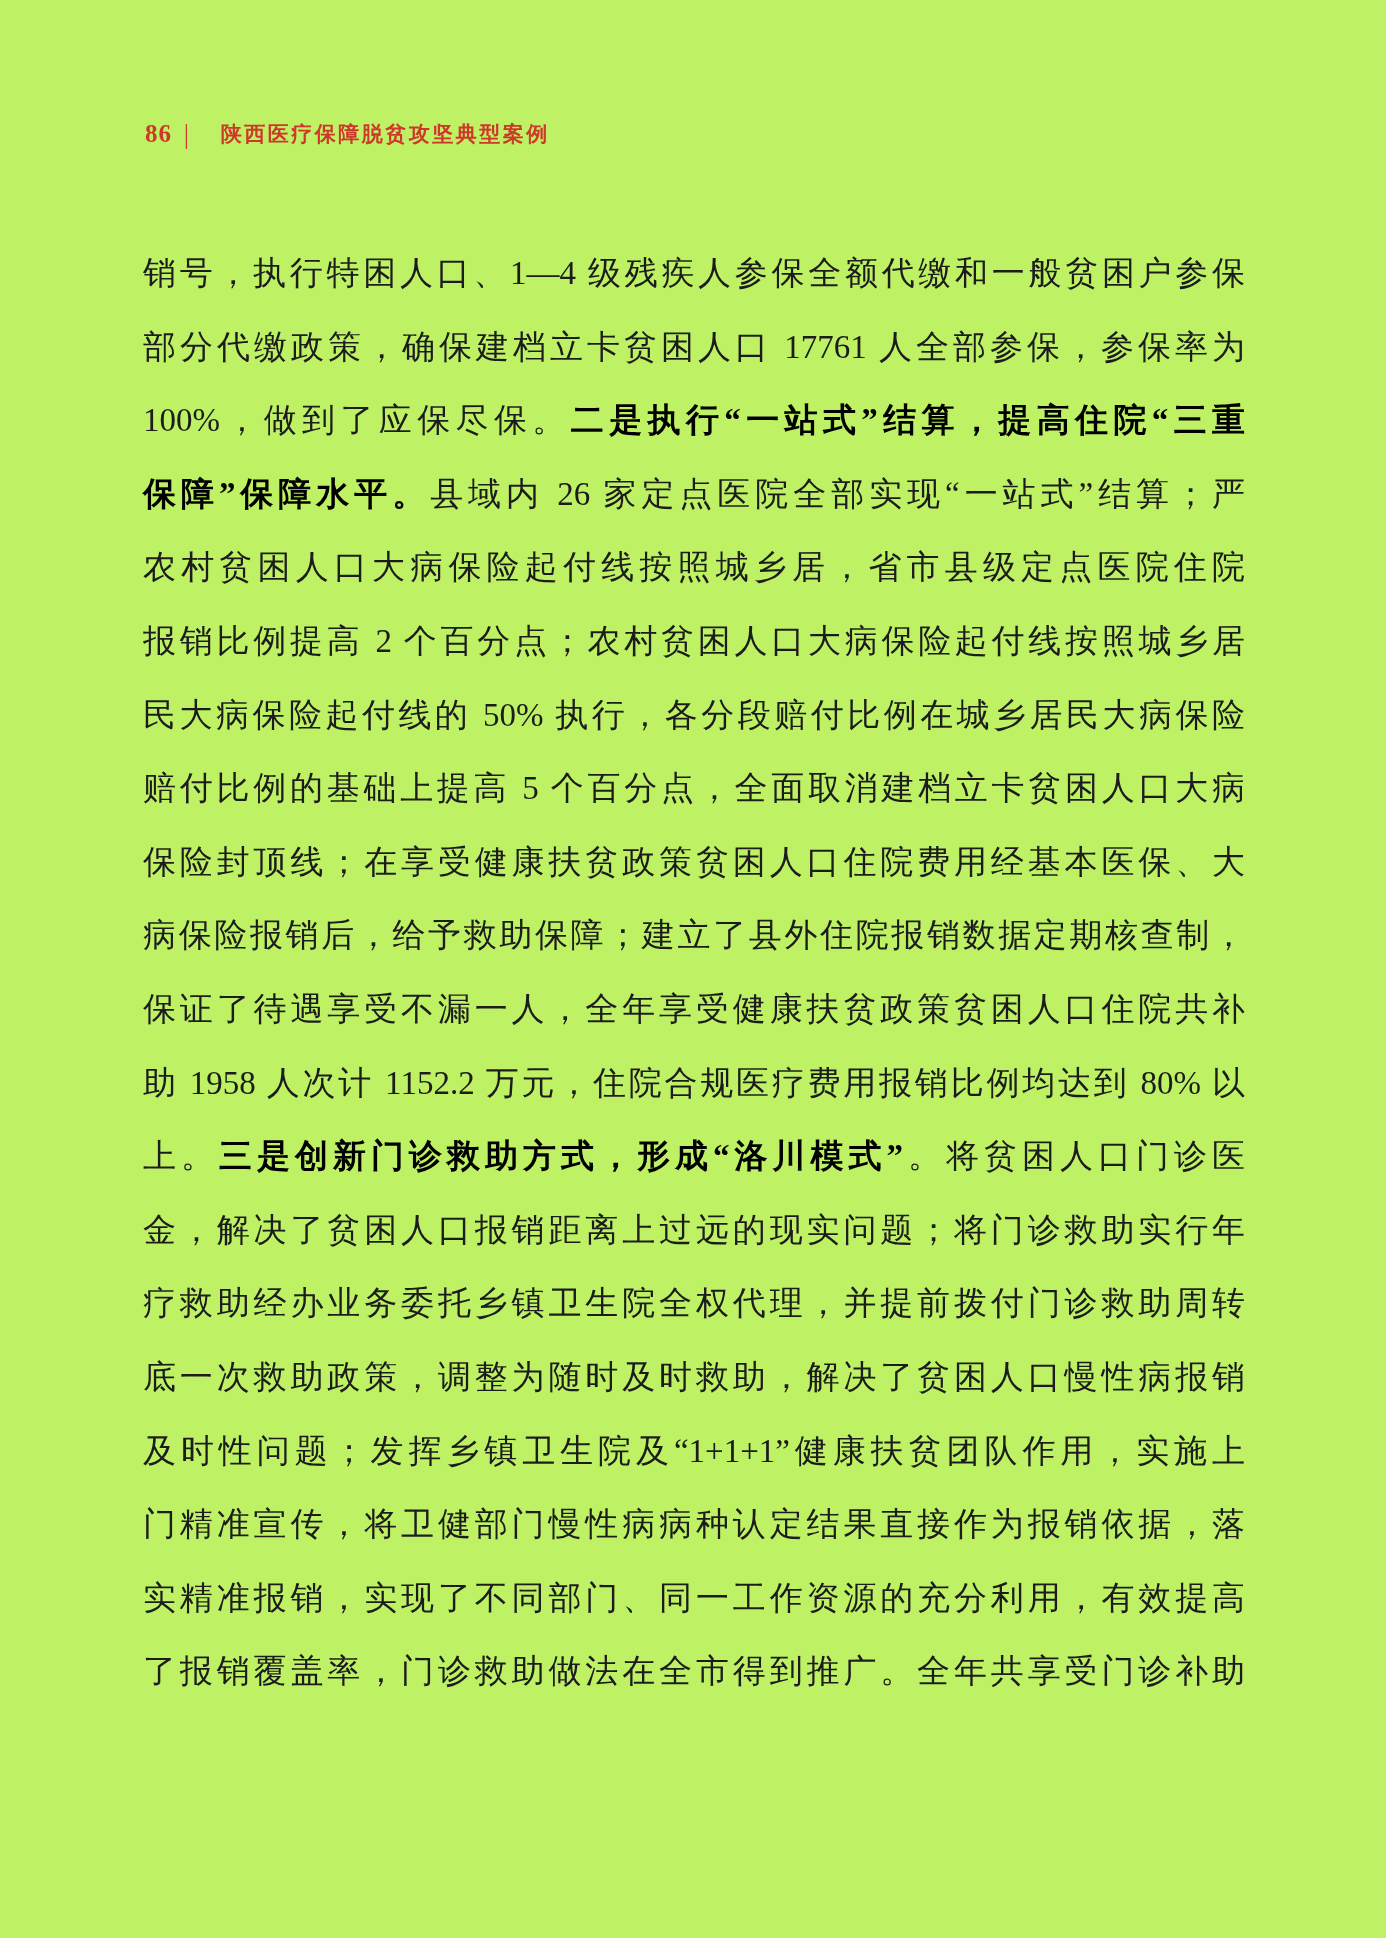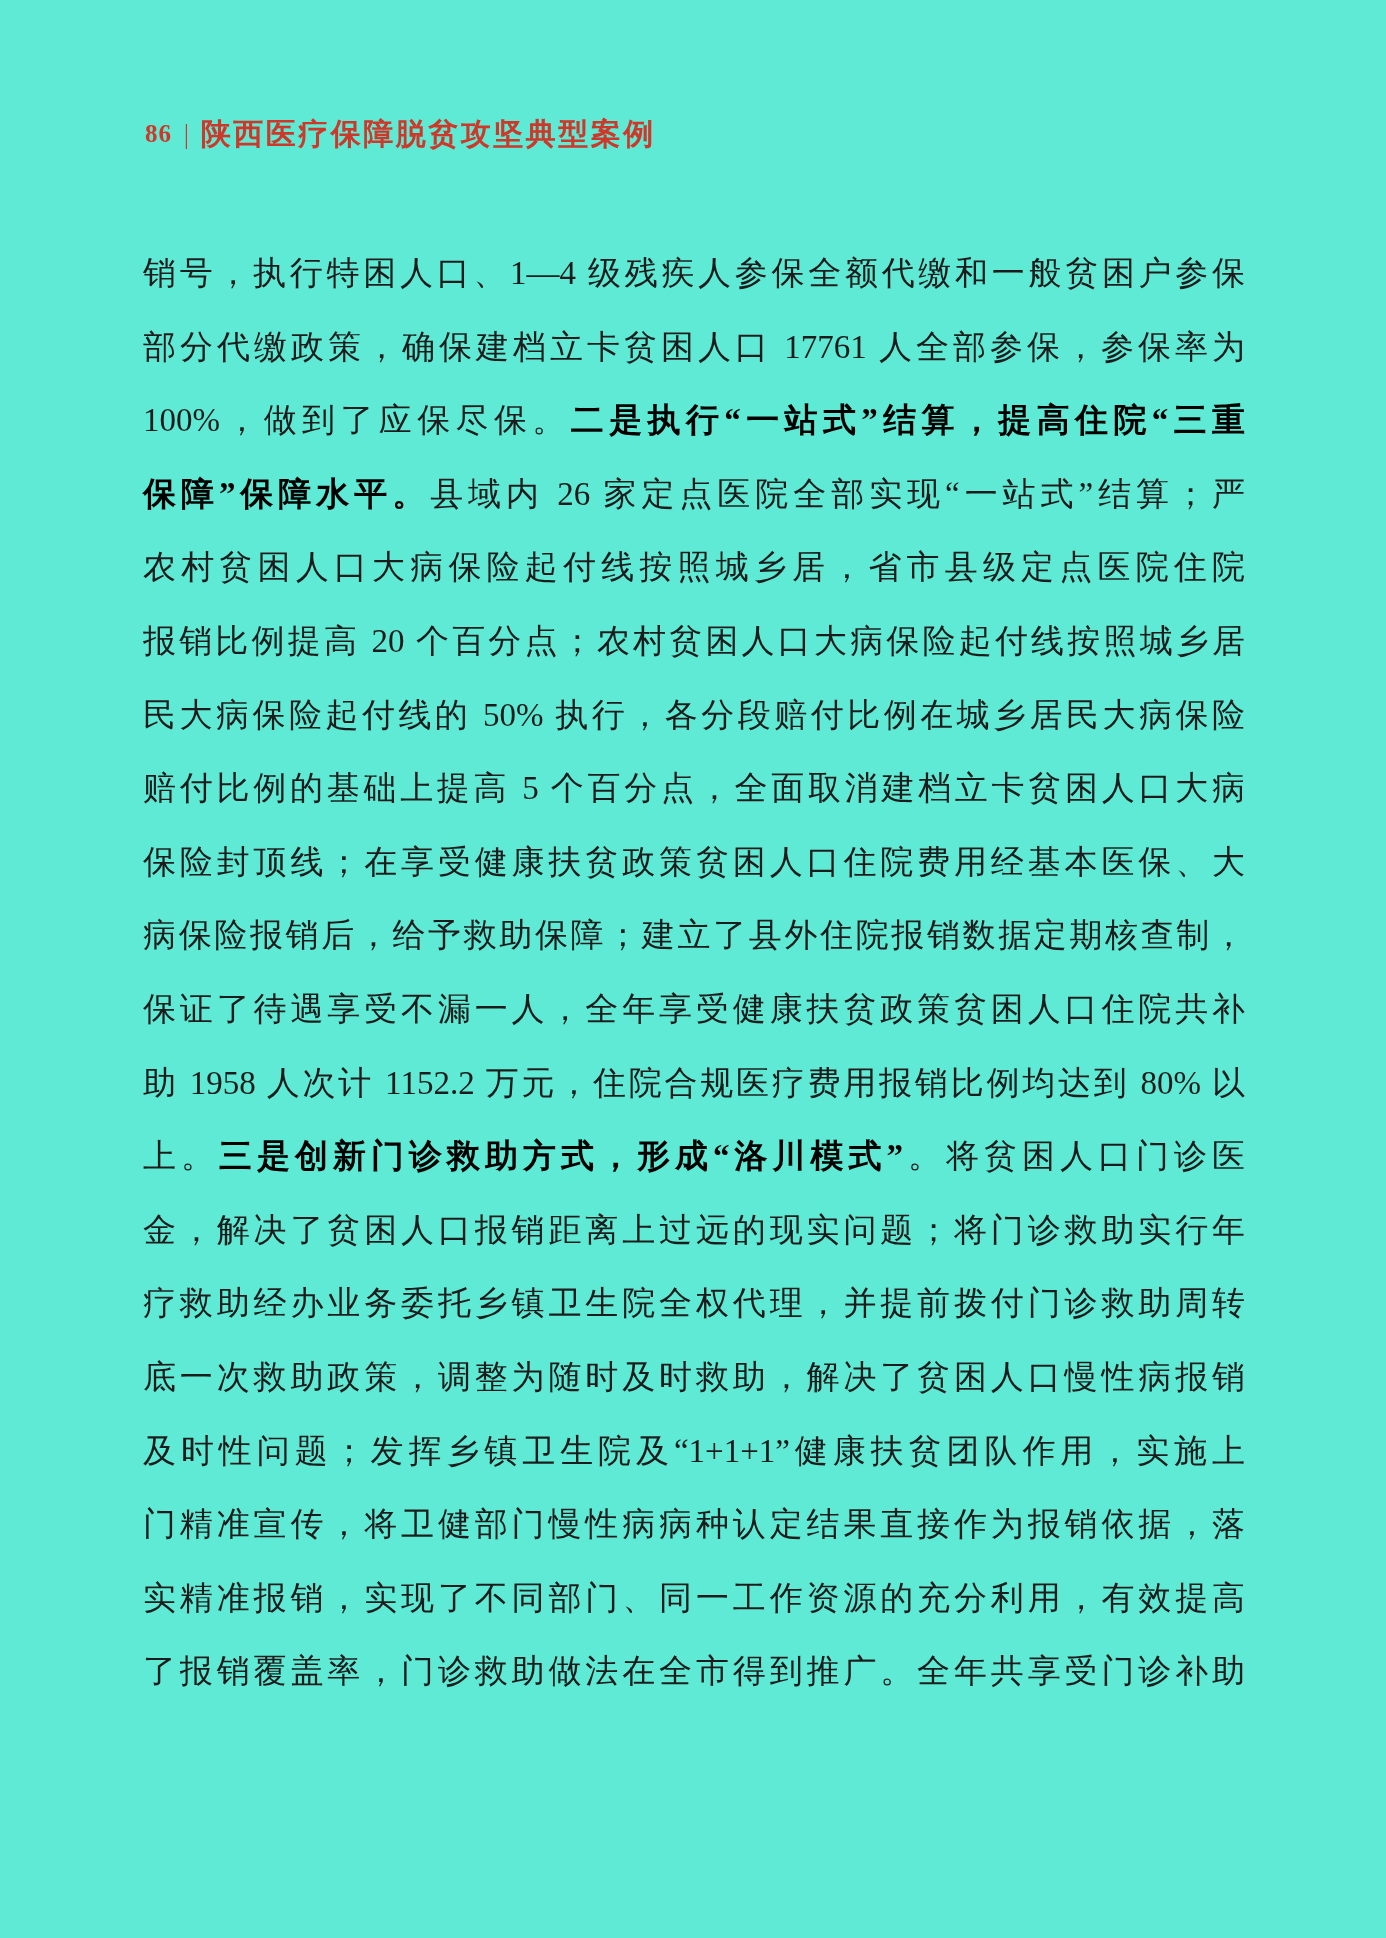--- a/index.html
+++ b/index.html
@@ -4,21 +4,21 @@
 <style>
   html, body {
     margin: 0;
     padding: 0;
     background: #ffffff;
   }
   .page {
     position: relative;
     width: 1386px;
     height: 1938px;
-    background: #5eead4;
+    background: #bef264;
     overflow: hidden;
     font-family: "Liberation Serif", "DejaVu Serif", serif;
   }
   .header {
     position: absolute;
     left: 145px;
     top: 116px;
     height: 36px;
     display: flex;
     align-items: center;
@@ -30,23 +30,24 @@
     letter-spacing: 1px;
     margin-right: 12px;
   }
   .sep {
     font-size: 24px;
     font-weight: 300;
     margin-right: 12px;
     transform: scaleY(1.15);
   }
   .htitle {
-    font-size: 30px;
+    font-size: 21px;
     font-weight: 700;
     letter-spacing: 2.5px;
+    margin-left: 20px;
   }
   .body-text {
     position: absolute;
     left: 143px;
     top: 237px;
     width: 1102px;
   }
   .line {
     font-size: 33px;
     line-height: 73.6px;
@@ -69,21 +70,21 @@
     <span class="sep">|</span>
     <span class="htitle">陕西医疗保障脱贫攻坚典型案例</span>
   </div>
 
   <div class="body-text" id="body-text">
       <div class="line"><span>销号，执行特困人口、1—4 级残疾人参保全额代缴和一般贫困户参保</span></div>
       <div class="line"><span>部分代缴政策，确保建档立卡贫困人口 17761 人全部参保，参保率为</span></div>
       <div class="line"><span>100%，做到了应保尽保。</span><span class="bold">二是执行“一站式”结算，提高住院“三重</span></div>
       <div class="line"><span class="bold">保障”保障水平。</span><span>县域内 26 家定点医院全部实现“一站式”结算；严</span></div>
       <div class="line"><span>农村贫困人口大病保险起付线按照城乡居，省市县级定点医院住院</span></div>
-      <div class="line"><span>报销比例提高 20 个百分点；农村贫困人口大病保险起付线按照城乡居</span></div>
+      <div class="line"><span>报销比例提高 2 个百分点；农村贫困人口大病保险起付线按照城乡居</span></div>
       <div class="line"><span>民大病保险起付线的 50% 执行，各分段赔付比例在城乡居民大病保险</span></div>
       <div class="line"><span>赔付比例的基础上提高 5 个百分点，全面取消建档立卡贫困人口大病</span></div>
       <div class="line"><span>保险封顶线；在享受健康扶贫政策贫困人口住院费用经基本医保、大</span></div>
       <div class="line"><span>病保险报销后，给予救助保障；建立了县外住院报销数据定期核查制，</span></div>
       <div class="line"><span>保证了待遇享受不漏一人，全年享受健康扶贫政策贫困人口住院共补</span></div>
       <div class="line"><span>助 1958 人次计 1152.2 万元，住院合规医疗费用报销比例均达到 80% 以</span></div>
       <div class="line"><span>上。</span><span class="bold">三是创新门诊救助方式，形成“洛川模式”</span><span>。将贫困人口门诊医</span></div>
       <div class="line"><span>金，解决了贫困人口报销距离上过远的现实问题；将门诊救助实行年</span></div>
       <div class="line"><span>疗救助经办业务委托乡镇卫生院全权代理，并提前拨付门诊救助周转</span></div>
       <div class="line"><span>底一次救助政策，调整为随时及时救助，解决了贫困人口慢性病报销</span></div>

